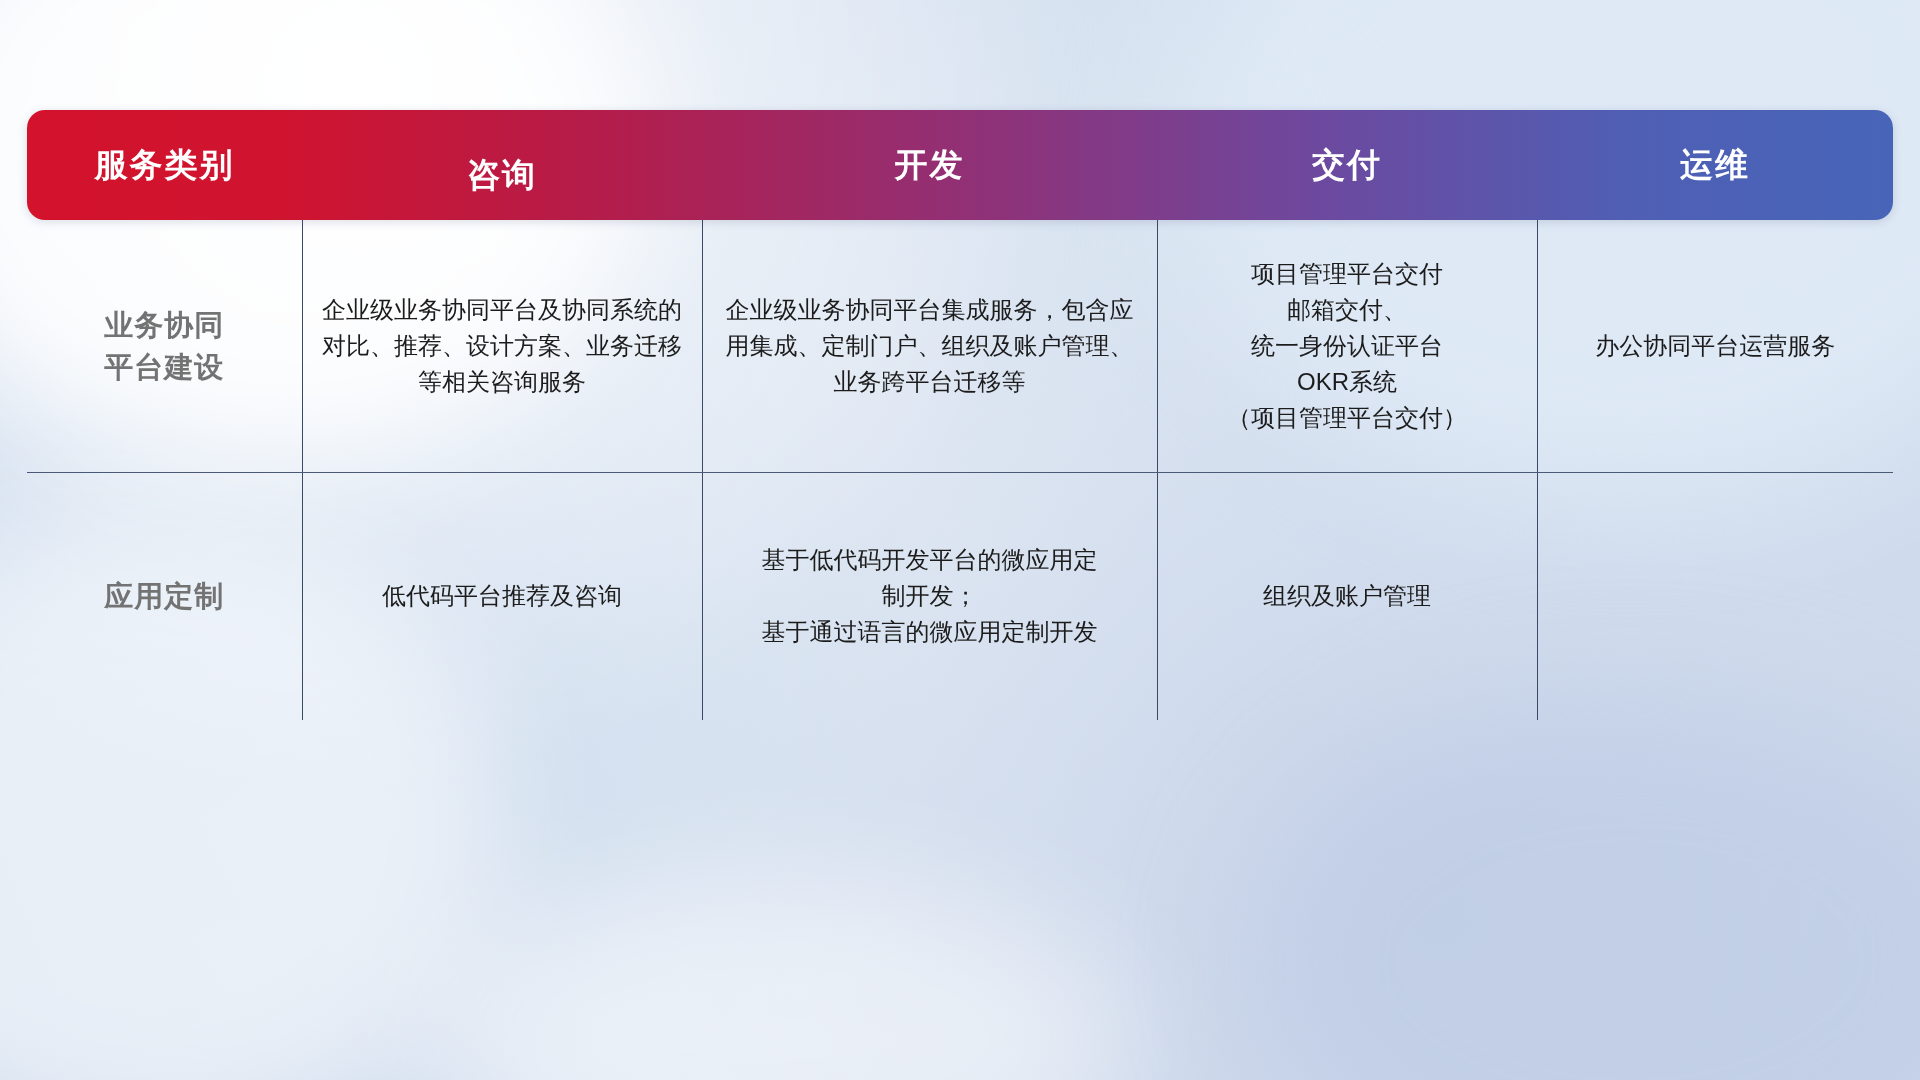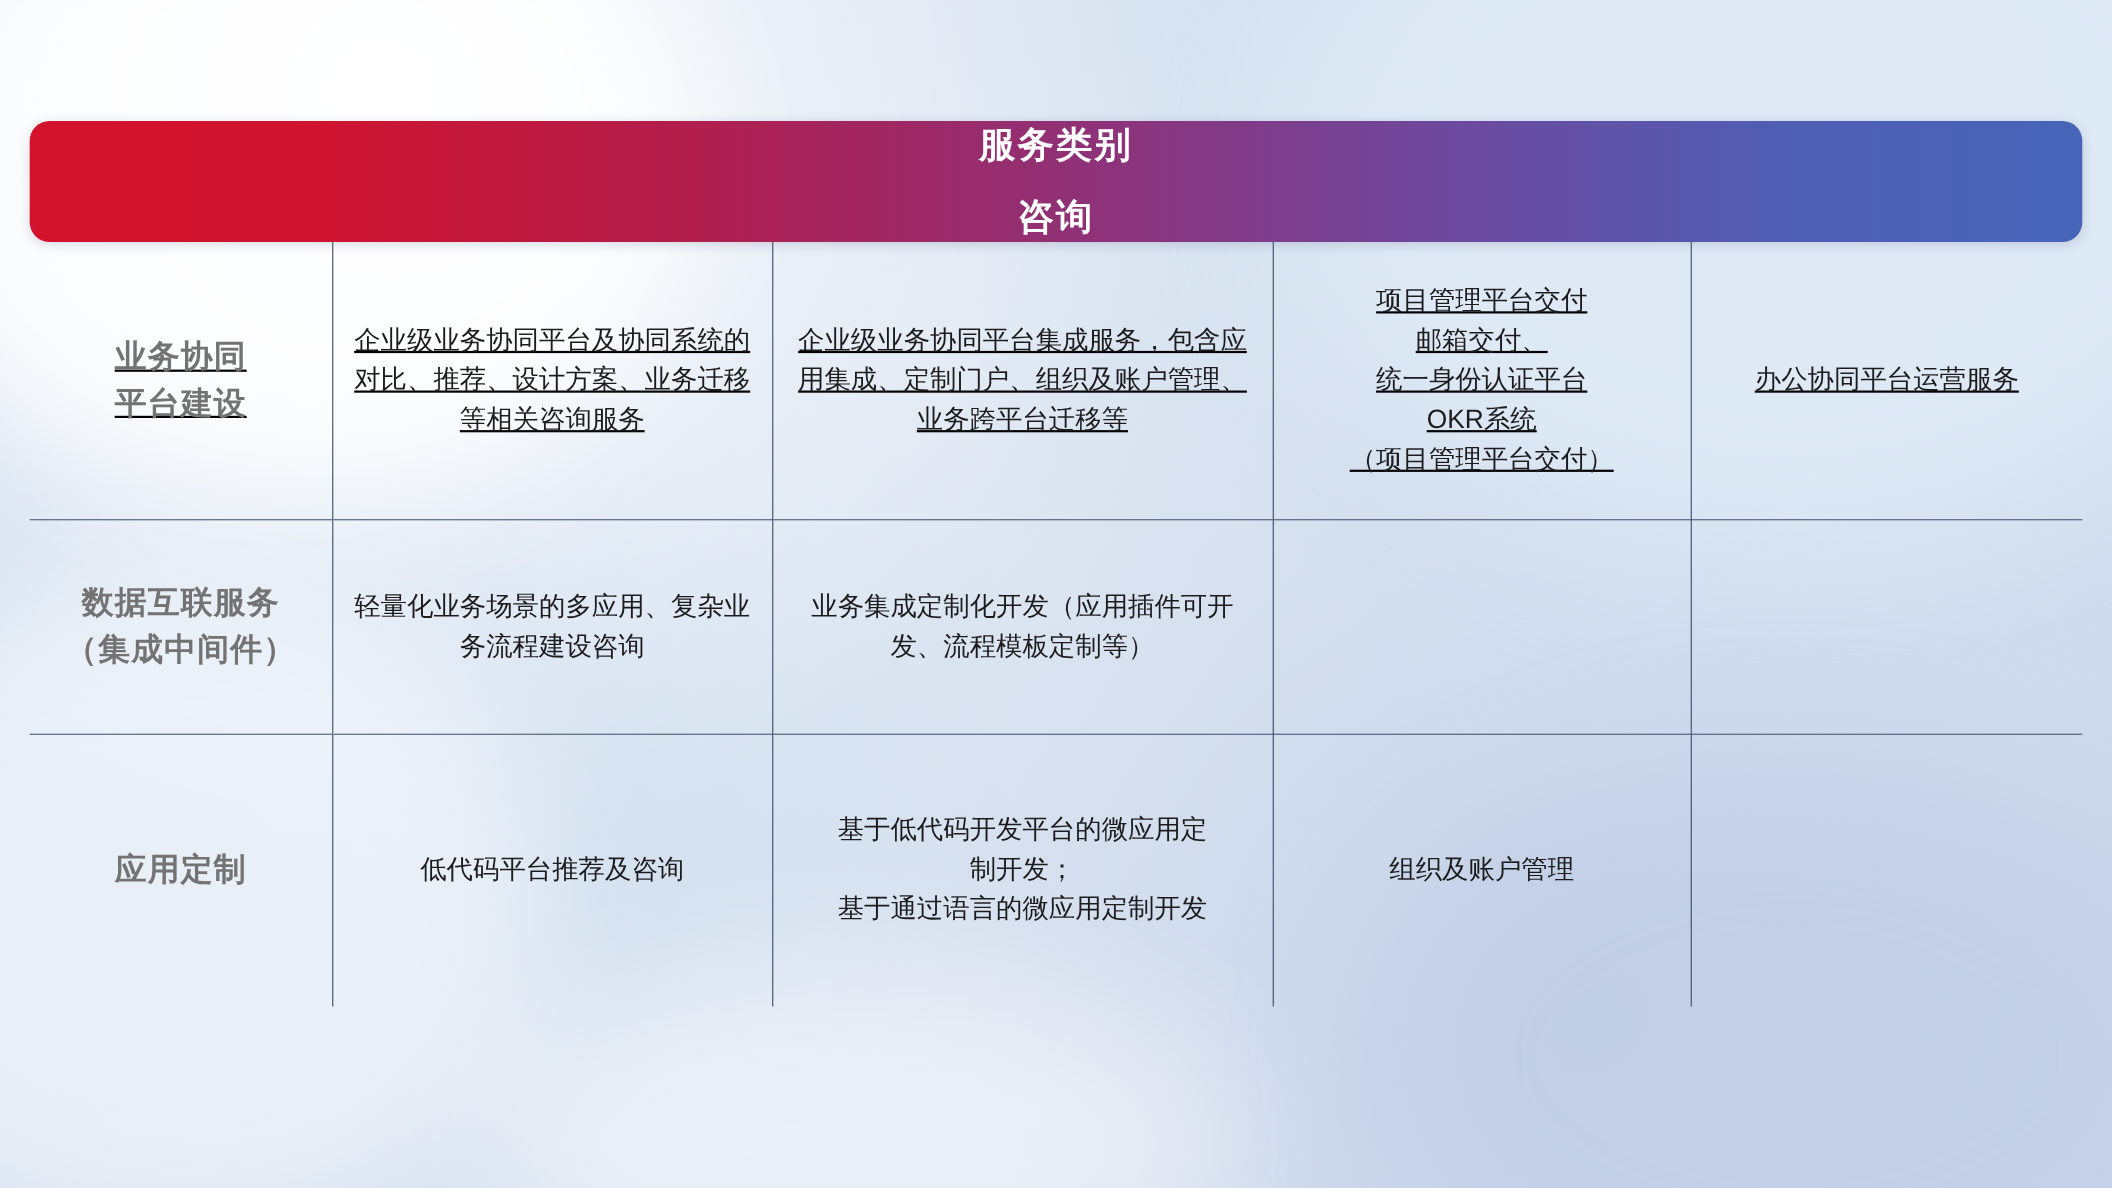--- a/index.html
+++ b/index.html
@@ -70,21 +70,20 @@
         #4f5fb4 86%,
         #4765b8 100%);
     box-shadow: 0 2px 10px rgba(60,70,110,0.18);
     overflow: hidden;
   }
   .header-cells {
     position: absolute;
     inset: 0;
     display: flex;
     align-items: center;
-    flex-direction: column;
   }
   .header-cells .hcell {
     color: #ffffff;
     font-size: 33px;
     font-weight: bold;
     text-align: center;
     letter-spacing: 2px;
     white-space: nowrap;
   }
   .hcell.c0 { width: 275px; }
@@ -139,21 +138,21 @@
     text-align: center;
   }
   .cell-text.empty { min-height: 10px; }
 
   col.c0 { width: 275px; }
   col.c1 { width: 400px; }
   col.c2 { width: 455px; }
   col.c3 { width: 380px; }
   col.c4 { width: 356px; }
 
-  tr.r0 td { height: 252px; text-decoration: underline; }
+  tr.r0 td { height: 252px; }
   tr.r1 td { height: 195px; }
   tr.r2 td { height: 248px; }
 </style>
 </head>
 <body>
 
 <div class="page">
   <div class="glow a"></div>
   <div class="glow b"></div>
   <div class="glow c"></div>
@@ -205,40 +204,20 @@
               <div>统一身份认证平台</div>
               <div>OKR系统</div>
               <div>（项目管理平台交付）</div>
             </div>
           </td>
           <td>
             <div class="cell-text">办公协同平台运营服务</div>
           </td>
         </tr>
 
-        <tr class="r1">
-          <td class="cat">
-            <div class="cat-label">
-              <div>数据互联服务</div>
-              <div>（集成中间件）</div>
-            </div>
-          </td>
-          <td>
-            <div class="cell-text">轻量化业务场景的多应用、复杂业务流程建设咨询</div>
-          </td>
-          <td>
-            <div class="cell-text">业务集成定制化开发（应用插件可开发、流程模板定制等）</div>
-          </td>
-          <td>
-            <div class="cell-text empty"></div>
-          </td>
-          <td>
-            <div class="cell-text empty"></div>
-          </td>
-        </tr>
 
         <tr class="r2">
           <td class="cat">
             <div class="cat-label">
               <div>应用定制</div>
             </div>
           </td>
           <td>
             <div class="cell-text">低代码平台推荐及咨询</div>
           </td>

